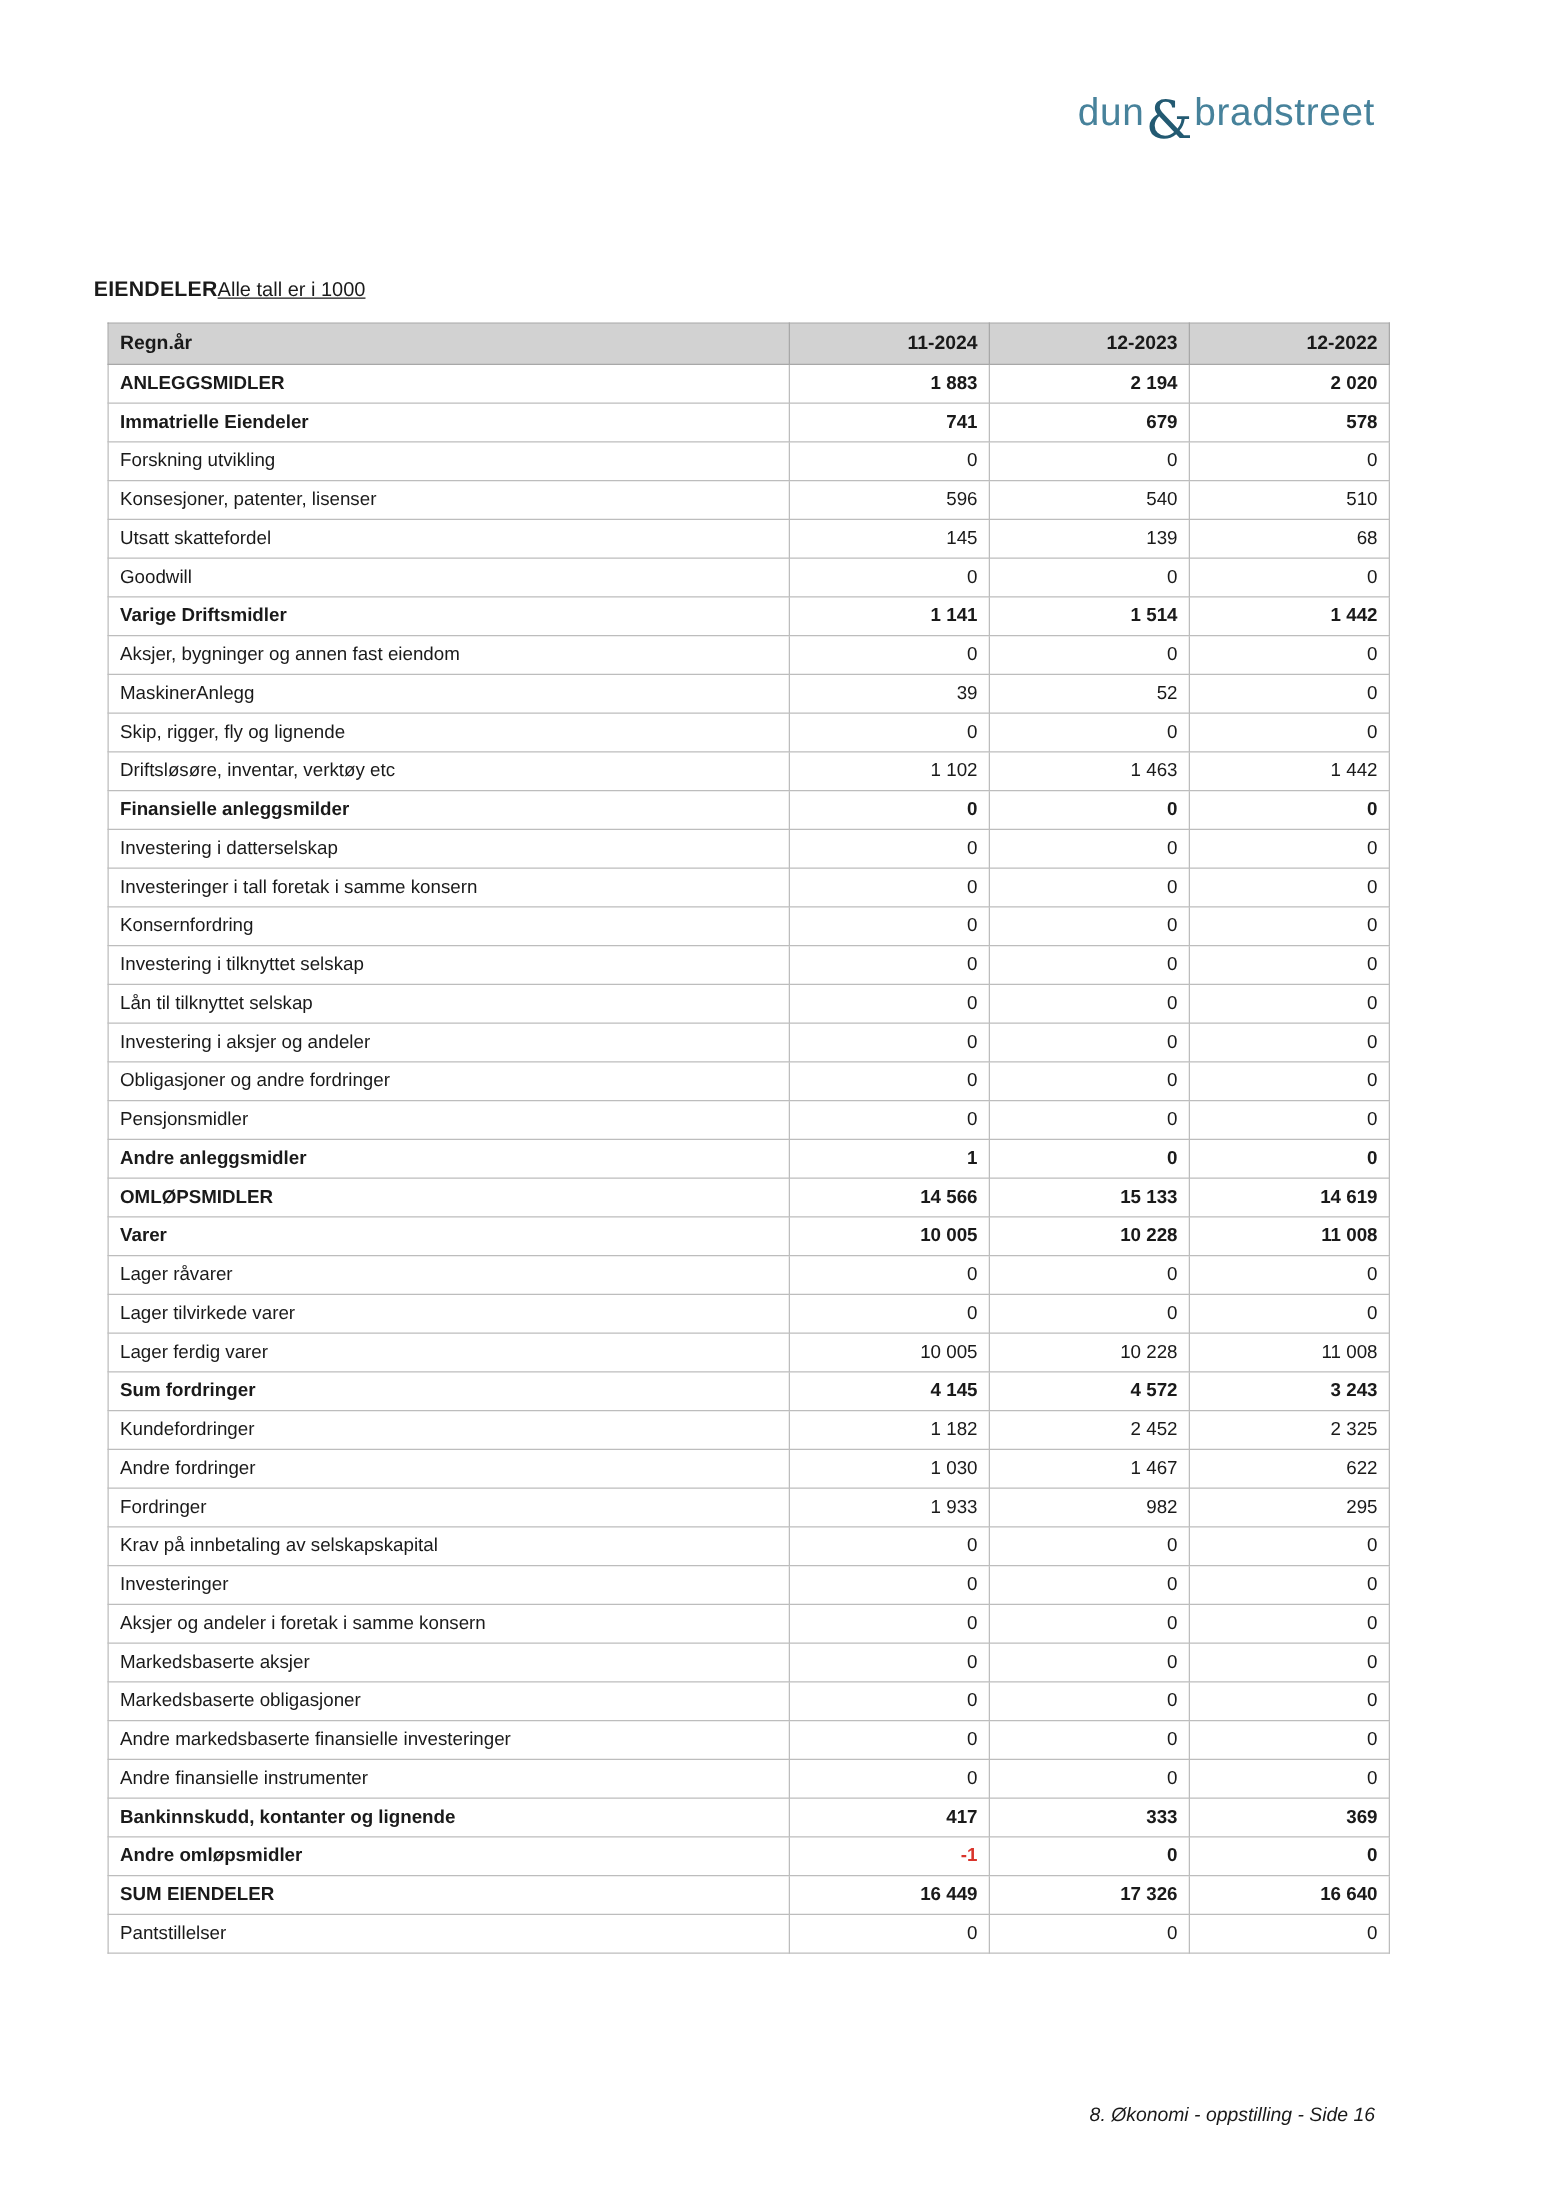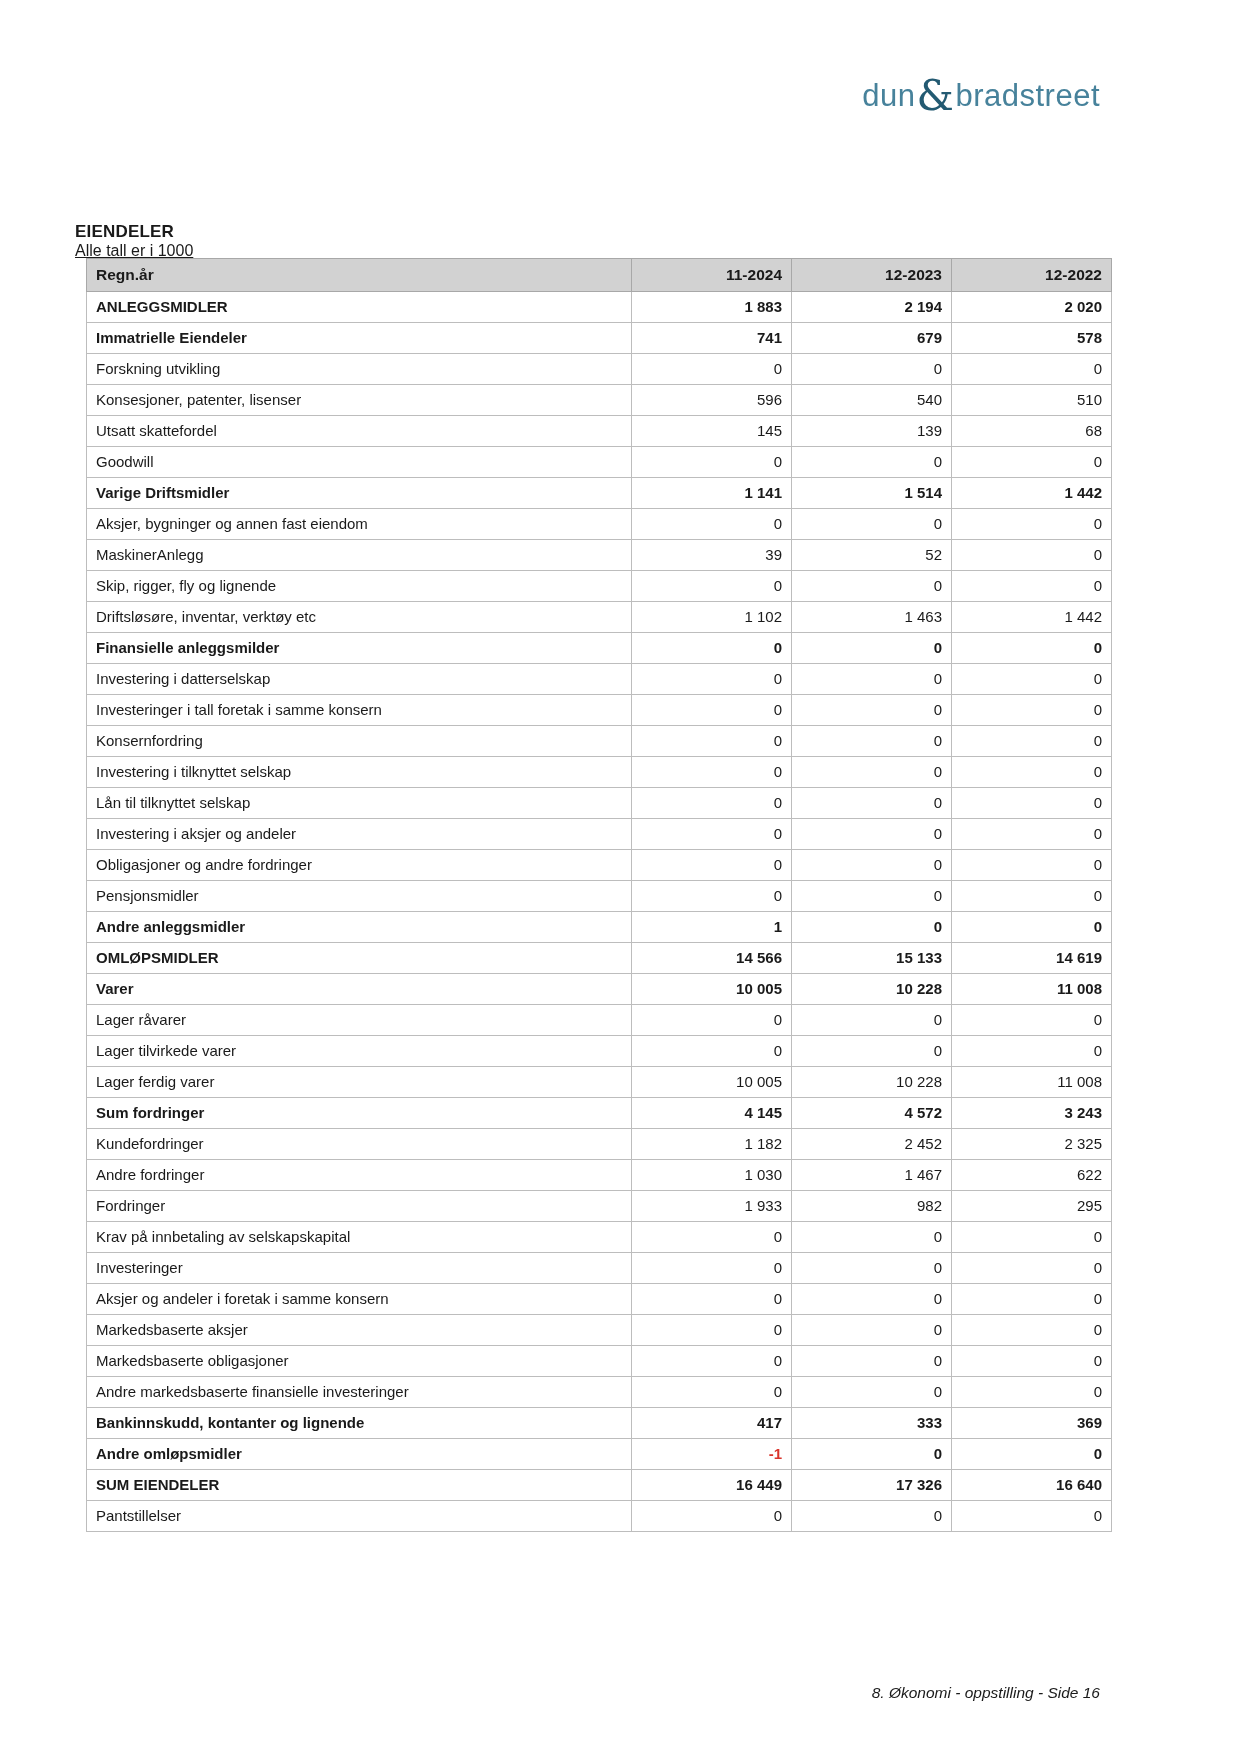--- a/index.html
+++ b/index.html
@@ -17,36 +17,36 @@
     font-family:"Liberation Sans",sans-serif;
     color:var(--text);
     position:relative;
     -webkit-font-smoothing:antialiased;
   }
   .page{position:absolute;inset:0;background:#fff;}
 
   
   .logo{
     position:absolute;top:72px;right:141px;
-    display:flex;align-items:flex-end;
+    display:flex;align-items:flex-start;
     color:var(--logo-words);
     font-size:31px;letter-spacing:.5px;
     user-select:none;white-space:nowrap;
   }
   .logo-amp{
     font-family:"DejaVu Serif",serif;
     font-size:42px;line-height:1;
     color:var(--logo-amp);
     margin:0 1px;position:relative;top:3px;
   }
 
   
   .title-row{
     position:absolute;top:222px;left:75px;width:1025px;
-    display:flex;justify-content:flex-start;align-items:baseline;flex-direction:column;
+    display:flex;justify-content:flex-start;align-items:baseline;
   }
   .title-row h1{
     margin:0;font-size:17px;font-weight:bold;letter-spacing:.2px;
   }
   .units-note{font-size:16px;font-weight:normal;text-decoration:underline;}
 
   
   table.assets{
     position:absolute;top:258px;left:86px;
     width:1025px;border-collapse:collapse;table-layout:fixed;
@@ -317,20 +317,26 @@
           <td class="val-col">0</td>
           <td class="val-col">0</td>
           <td class="val-col">0</td>
         </tr>
         <tr>
           <td class="label-col">Andre markedsbaserte finansielle investeringer</td>
           <td class="val-col">0</td>
           <td class="val-col">0</td>
           <td class="val-col">0</td>
         </tr>
+        <tr>
+          <td class="label-col">Andre finansielle instrumenter</td>
+          <td class="val-col">0</td>
+          <td class="val-col">0</td>
+          <td class="val-col">0</td>
+        </tr>
         <tr class="bold">
           <td class="label-col">Bankinnskudd, kontanter og lignende</td>
           <td class="val-col">417</td>
           <td class="val-col">333</td>
           <td class="val-col">369</td>
         </tr>
         <tr class="bold">
           <td class="label-col">Andre omløpsmidler</td>
           <td class="val-col neg">-1</td>
           <td class="val-col">0</td>

